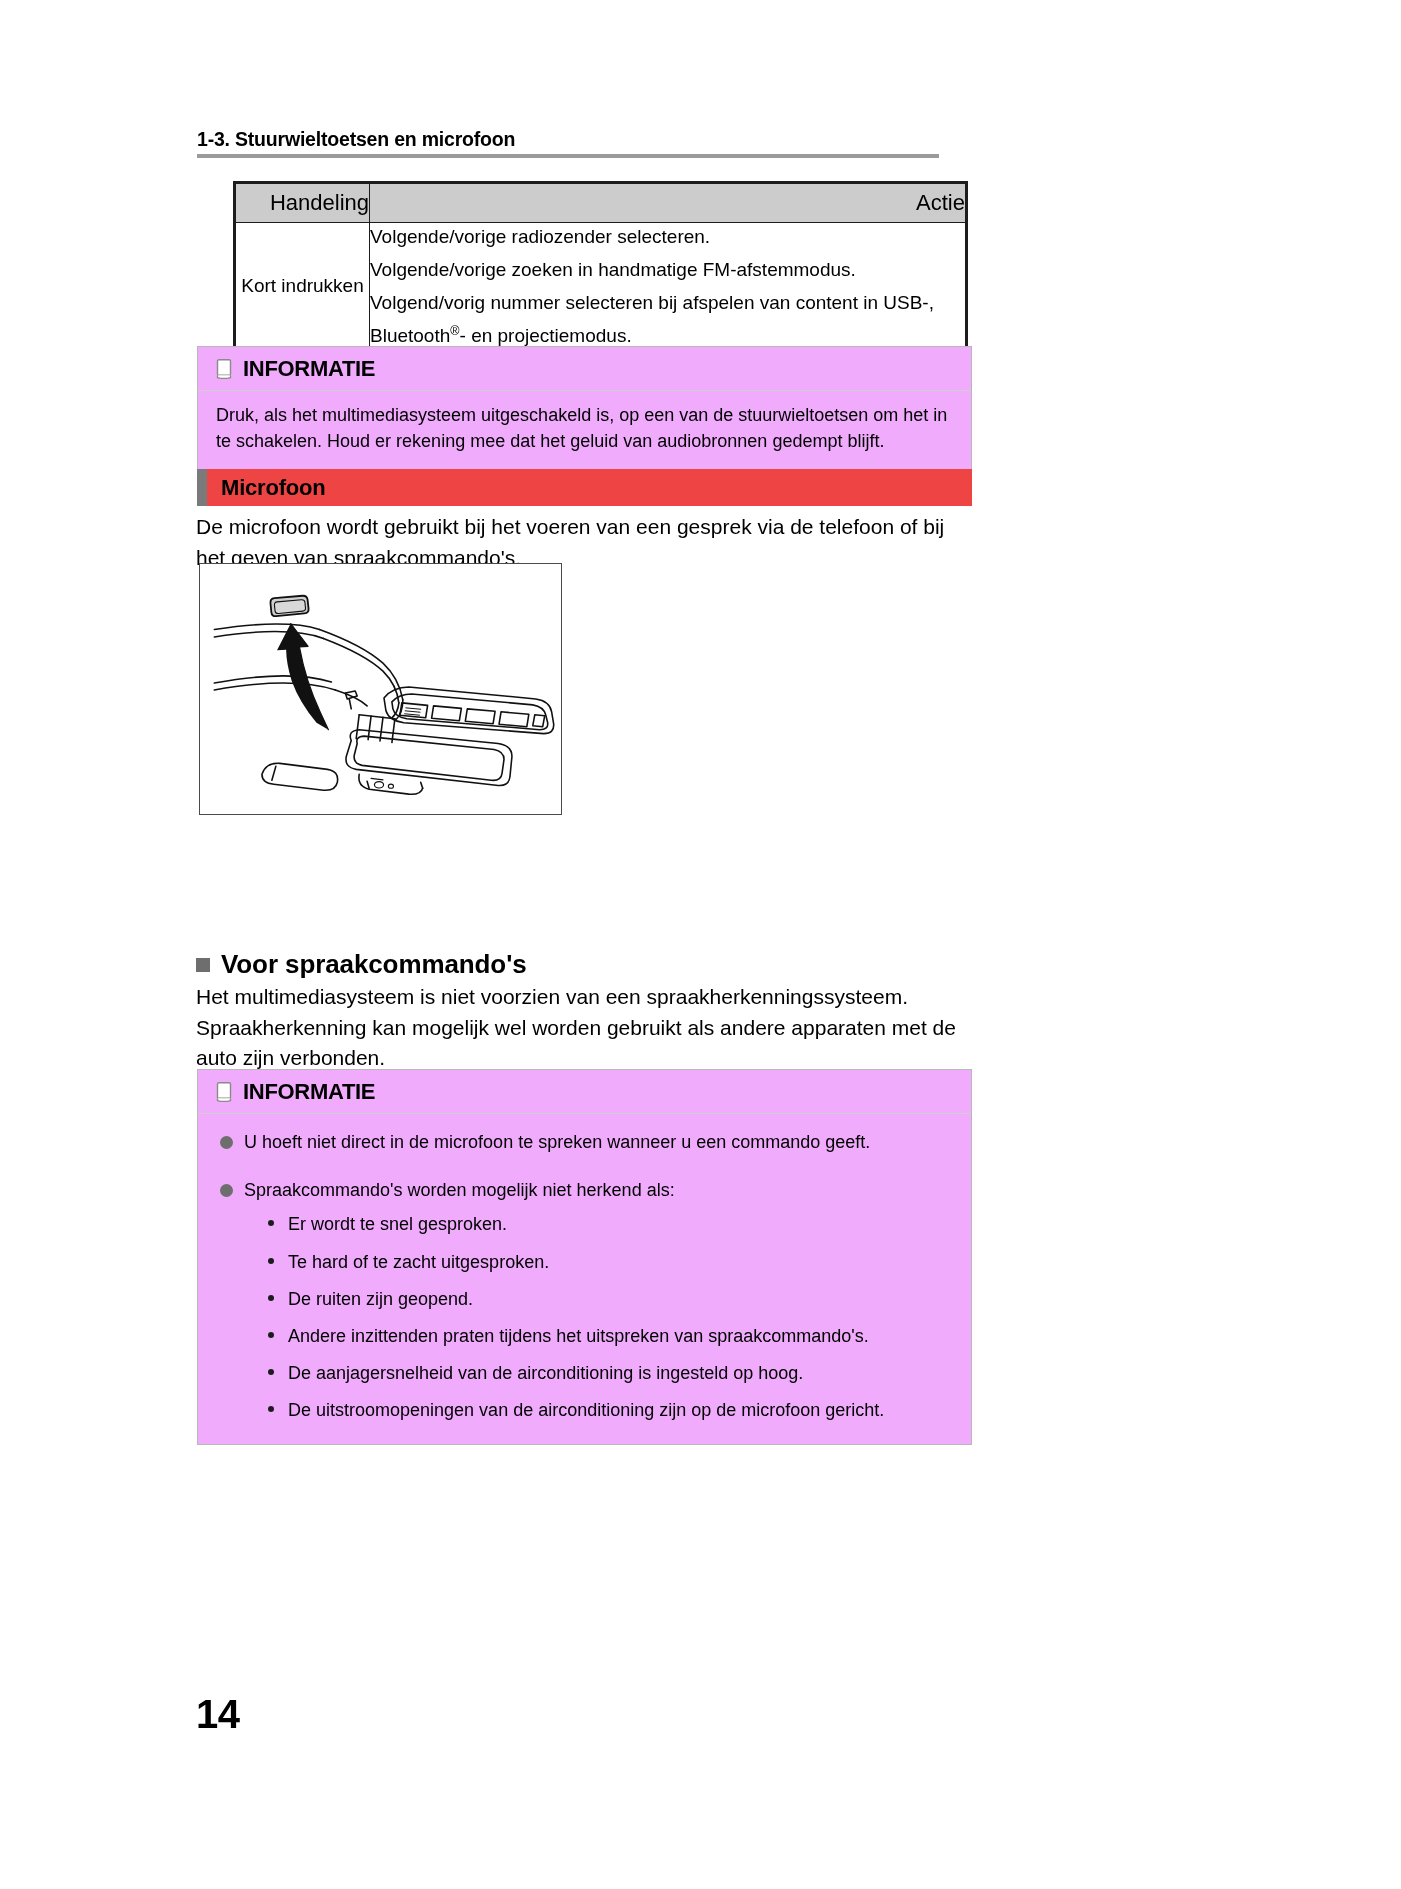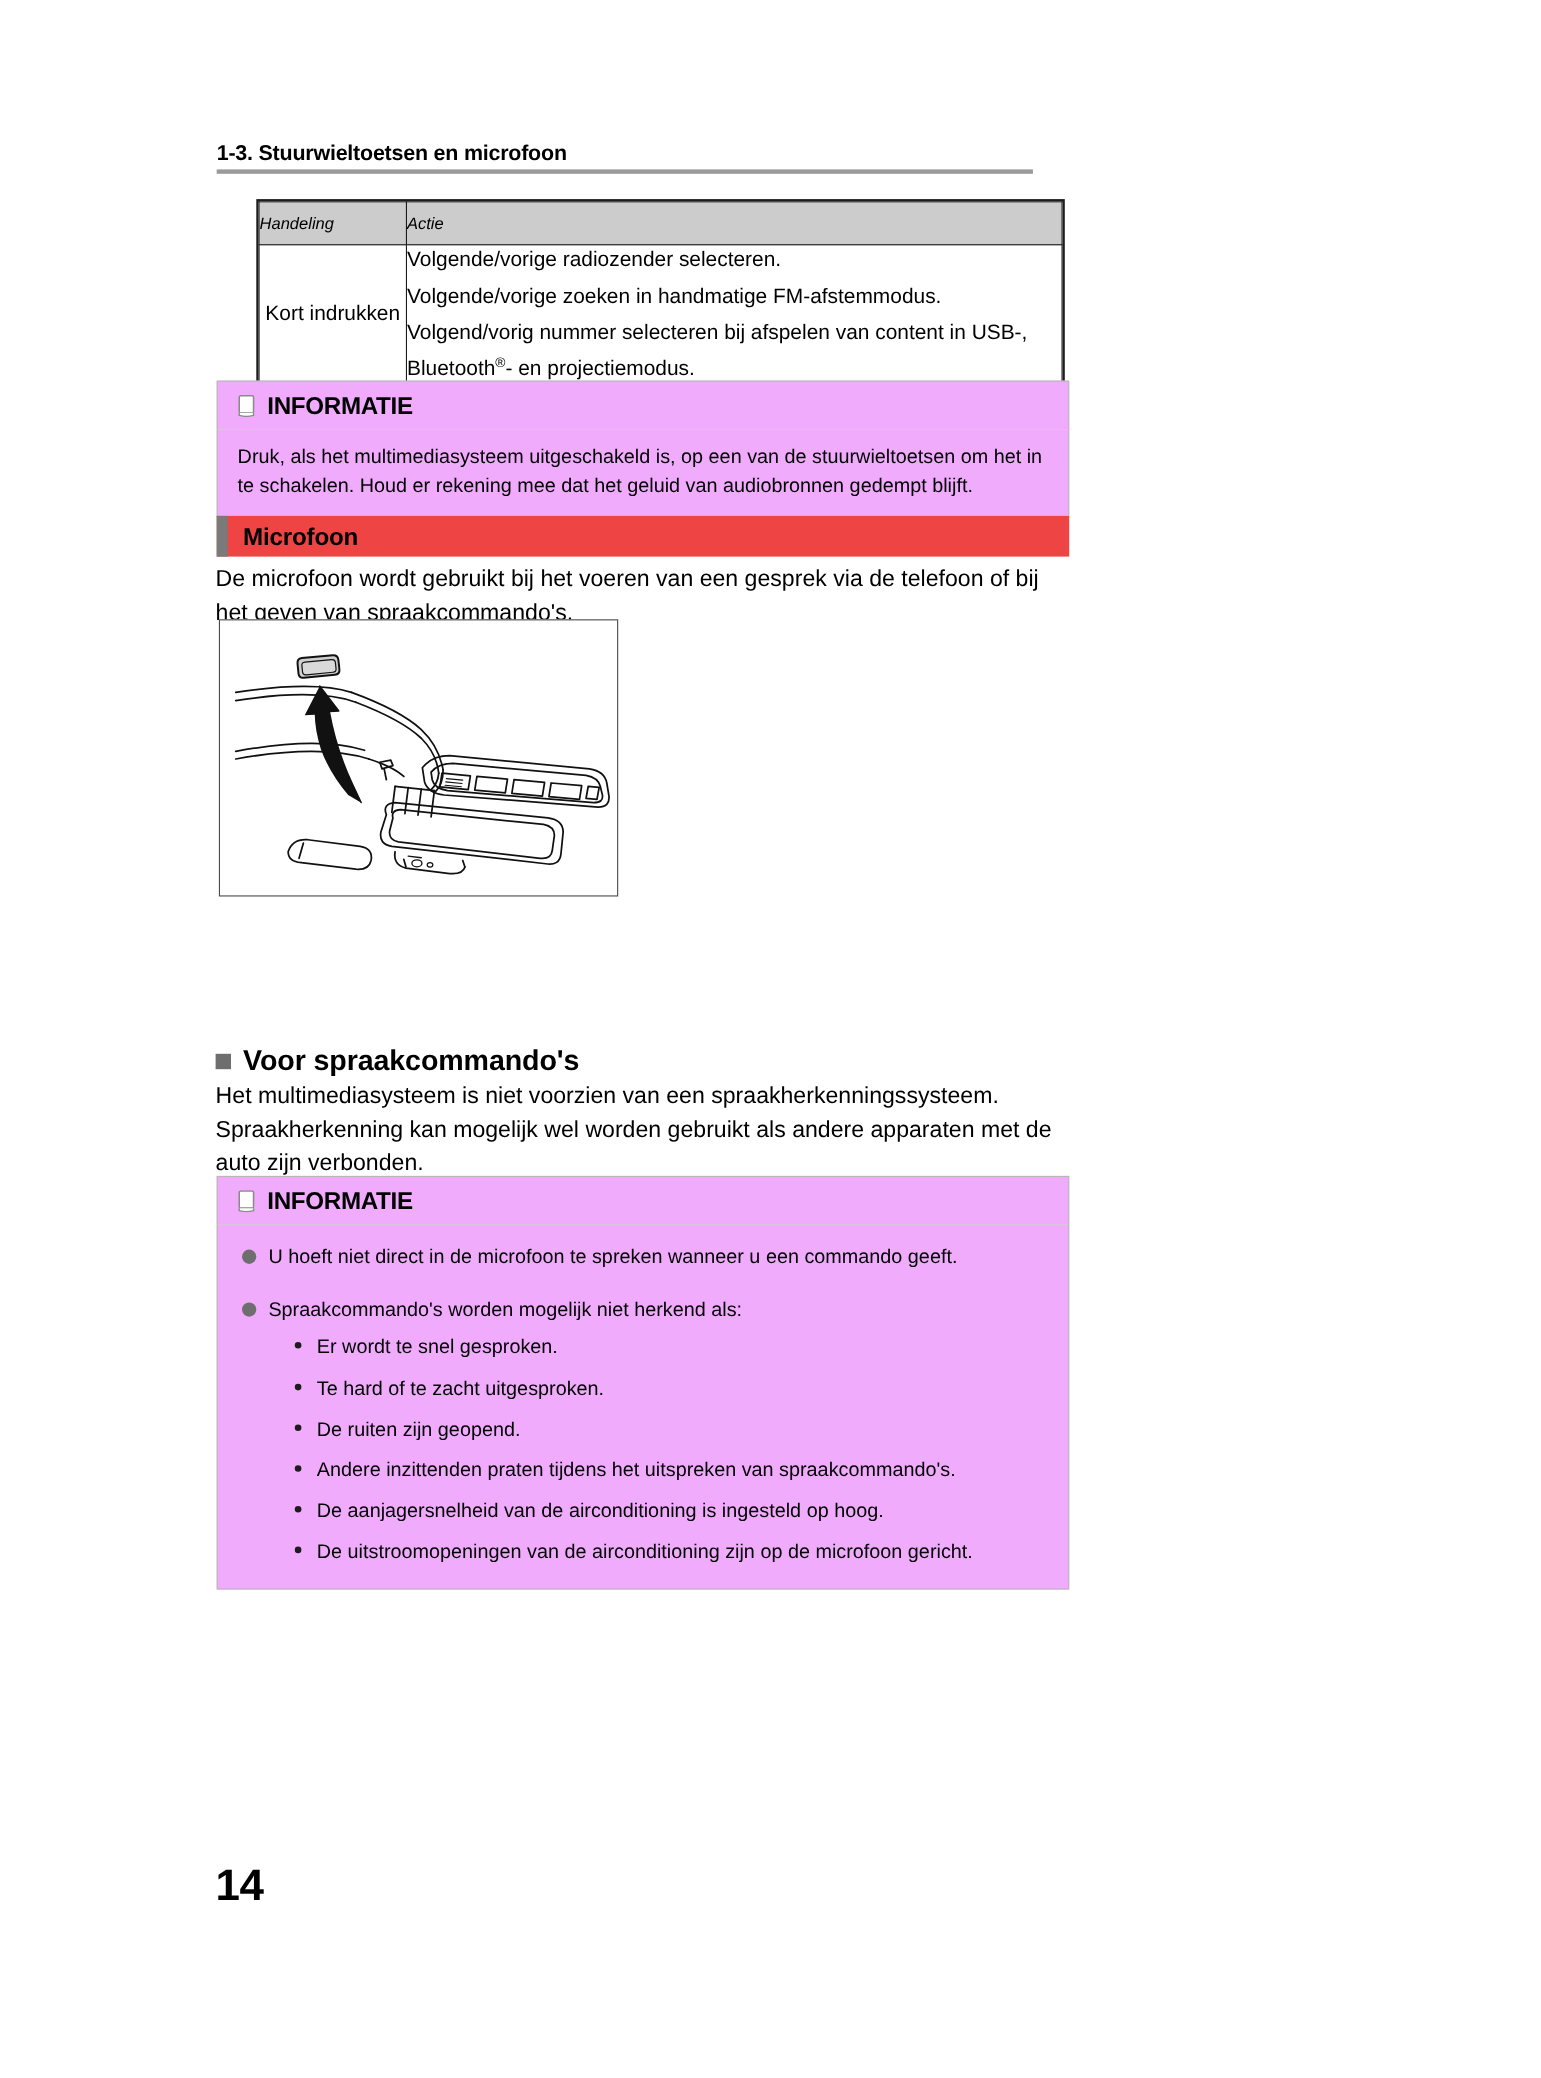--- a/index.html
+++ b/index.html
@@ -60,24 +60,23 @@
     table-layout: fixed;
   }
   .action-table th, .action-table td {
     border: 1px solid #1c1c1c;
     padding: 0;
     vertical-align: middle;
   }
   .action-table th {
     background: #cccccc;
     font-weight: normal;
-    font-size: 15px;
+    font-size: 22px;
     height: 38px;
-    text-align: left;
-    font-style: italic;
+    text-align: right;
   }
   .col-handeling { width: 133px; }
   .cell-handeling {
     text-align: center;
     font-size: 19px;
     padding: 4px 6px;
   }
   .cell-actie {
     font-size: 19px;
     padding: 11px 0 11px 12px;

